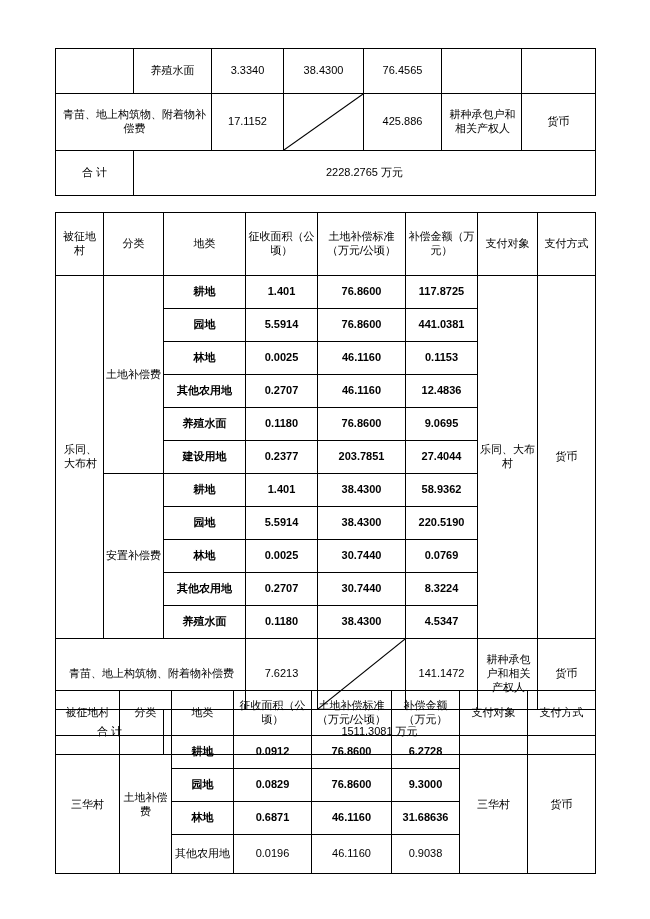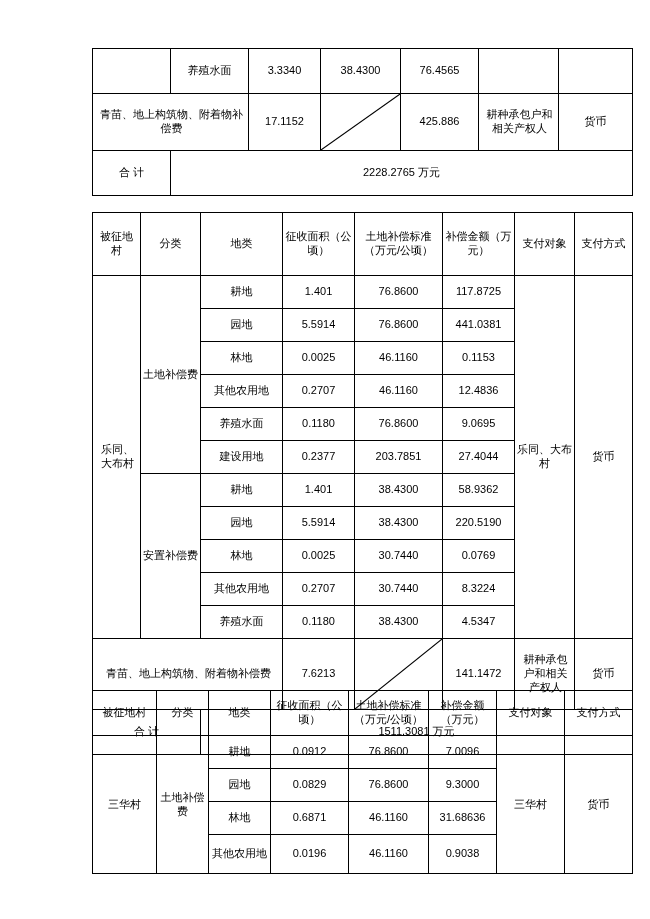--- a/index.html
+++ b/index.html
@@ -20,21 +20,20 @@
     width: 650px;
     height: 919px;
     box-sizing: border-box;
     padding: 0;
   }
   table {
     border-collapse: collapse;
     table-layout: fixed;
     font-size: 11px;
     color: #000;
-    margin-left: 37px;
   }
   td {
     border: 1px solid #000;
     text-align: center;
     vertical-align: middle;
     padding: 2px 2px;
     line-height: 1.25;
     word-break: break-all;
   }
   .tbl-1 {
@@ -61,21 +60,21 @@
   }
   .slash-cell svg {
     display: block;
     width: 100%;
     height: 100%;
     position: absolute;
     left: 0;
     top: 0;
   }
   .h40 { height: 40px; }
-  .h28 { height: 28px; }
+  .h28 { height: 28px; font-weight: bold; }
   .h34 { height: 34px; }
   .h52 { height: 52px; }
   .h58 { height: 58px; }
   .h66 { height: 66px; }
   .pad-lr { padding-left: 4px; }
 </style>
 </head>
 <body>
 
 <div class="page">
@@ -256,21 +255,21 @@
       <td class="h40">补偿金额（万元）</td>
       <td class="h40">支付对象</td>
       <td class="h40">支付方式</td>
     </tr>
     <tr>
       <td rowspan="4">三华村</td>
       <td rowspan="4">土地补偿费</td>
       <td class="h28">耕地</td>
       <td class="h28">0.0912</td>
       <td class="h28">76.8600</td>
-      <td class="h28">7.0096</td>
+      <td class="h28">6.2728</td>
       <td rowspan="4">三华村</td>
       <td rowspan="4">货币</td>
     </tr>
     <tr>
       <td class="h28">园地</td>
       <td class="h28">0.0829</td>
       <td class="h28">76.8600</td>
       <td class="h28">9.3000</td>
     </tr>
     <tr>

